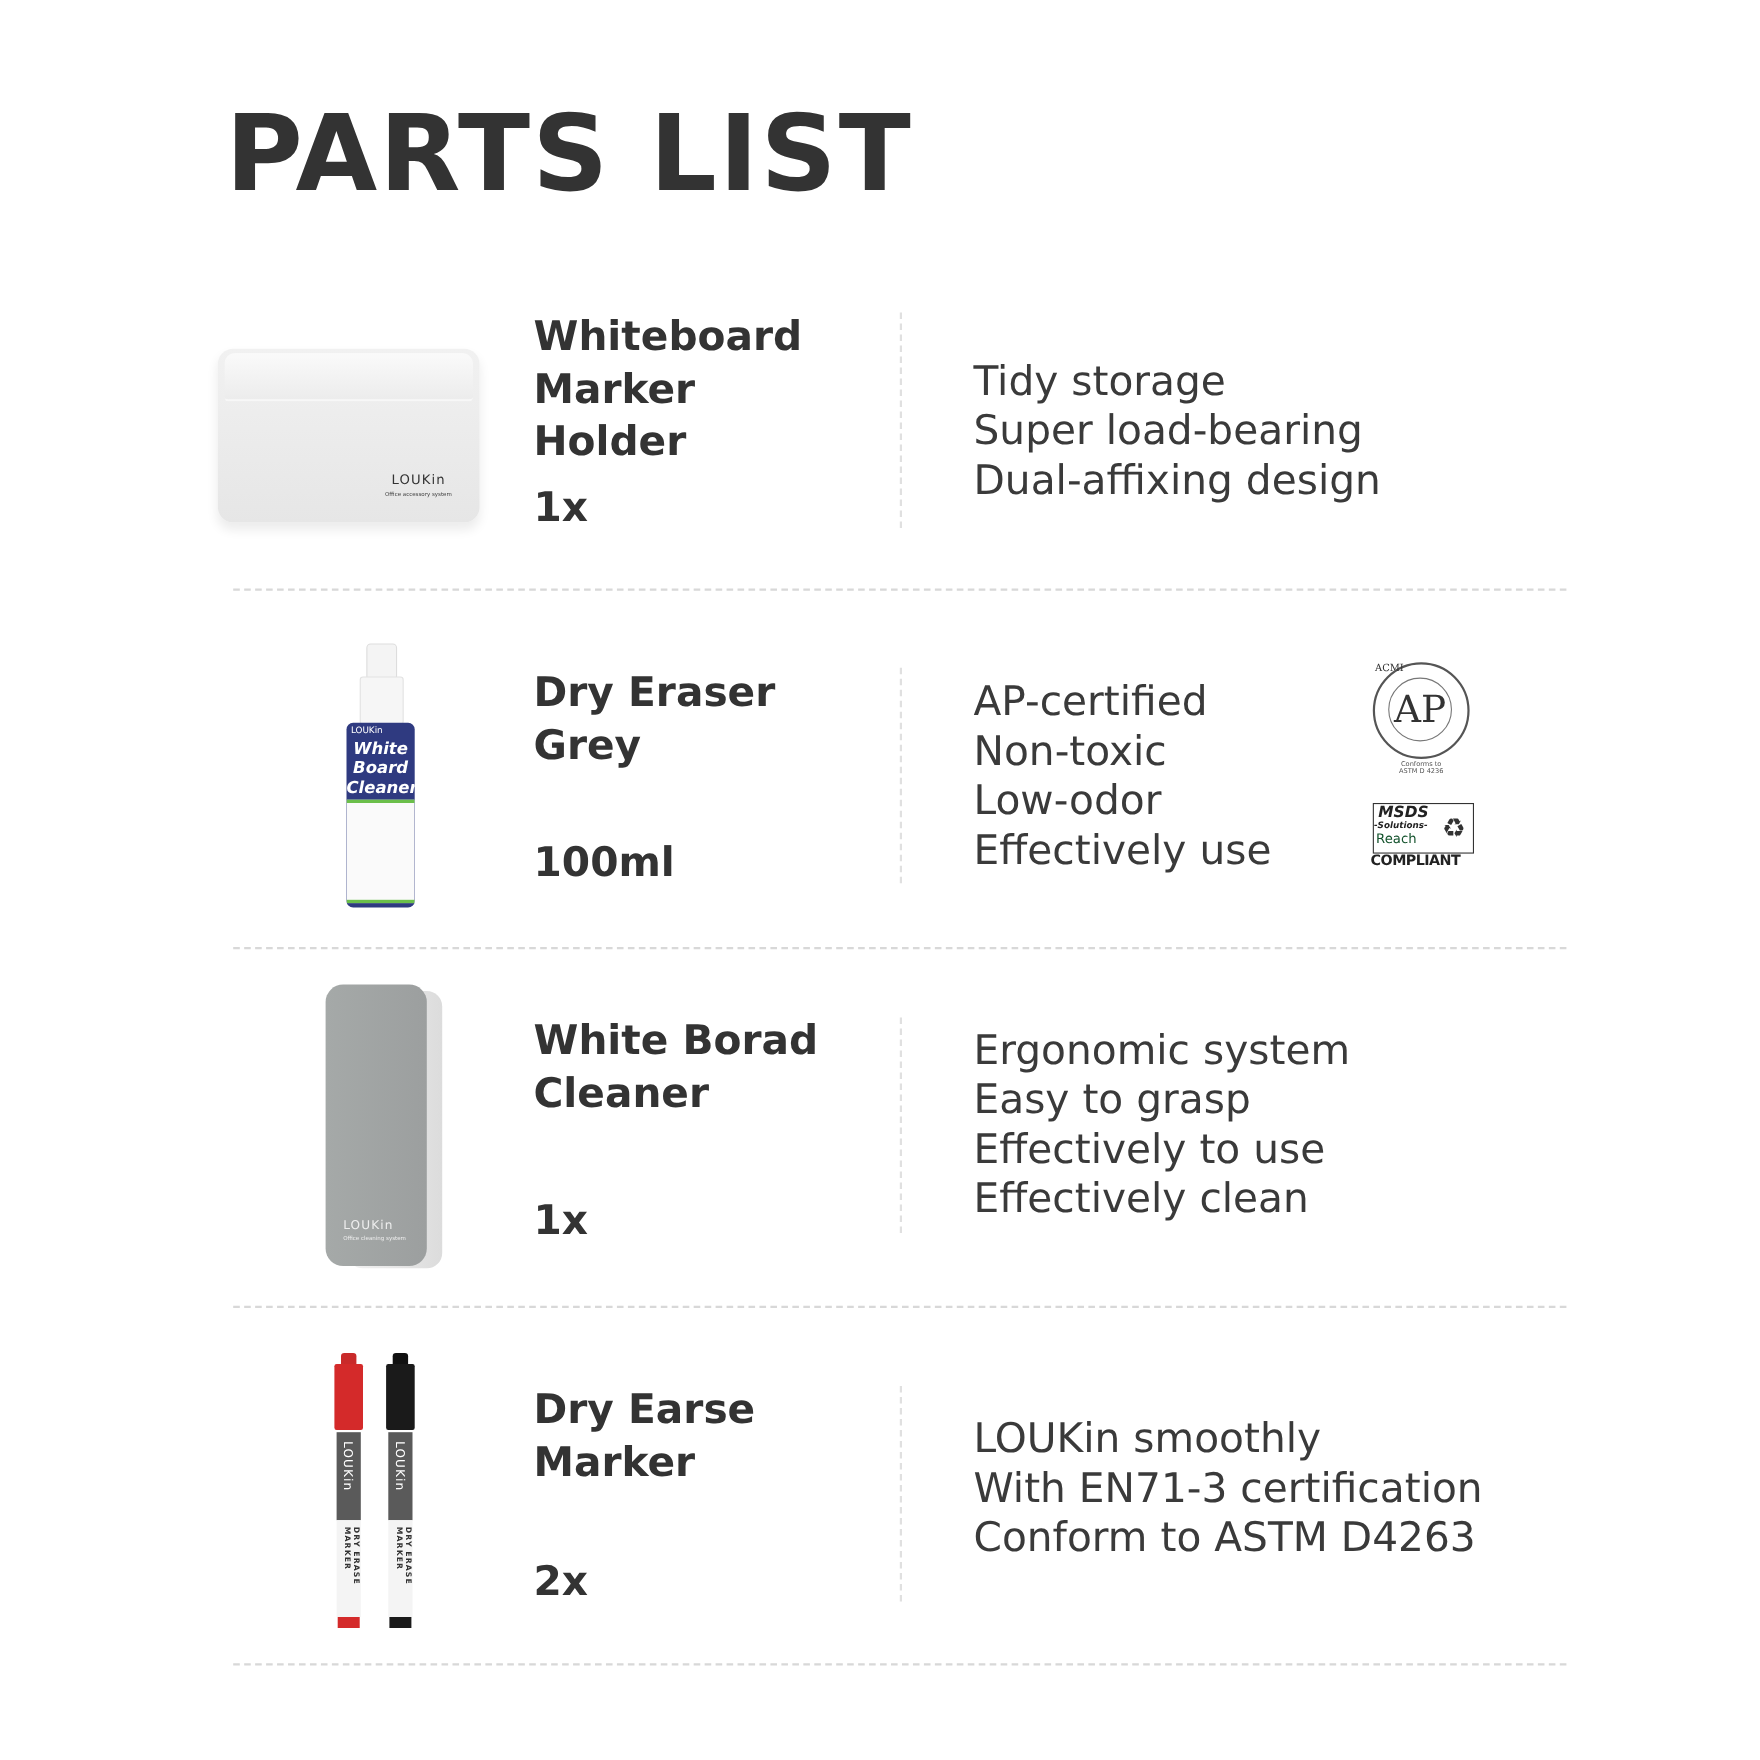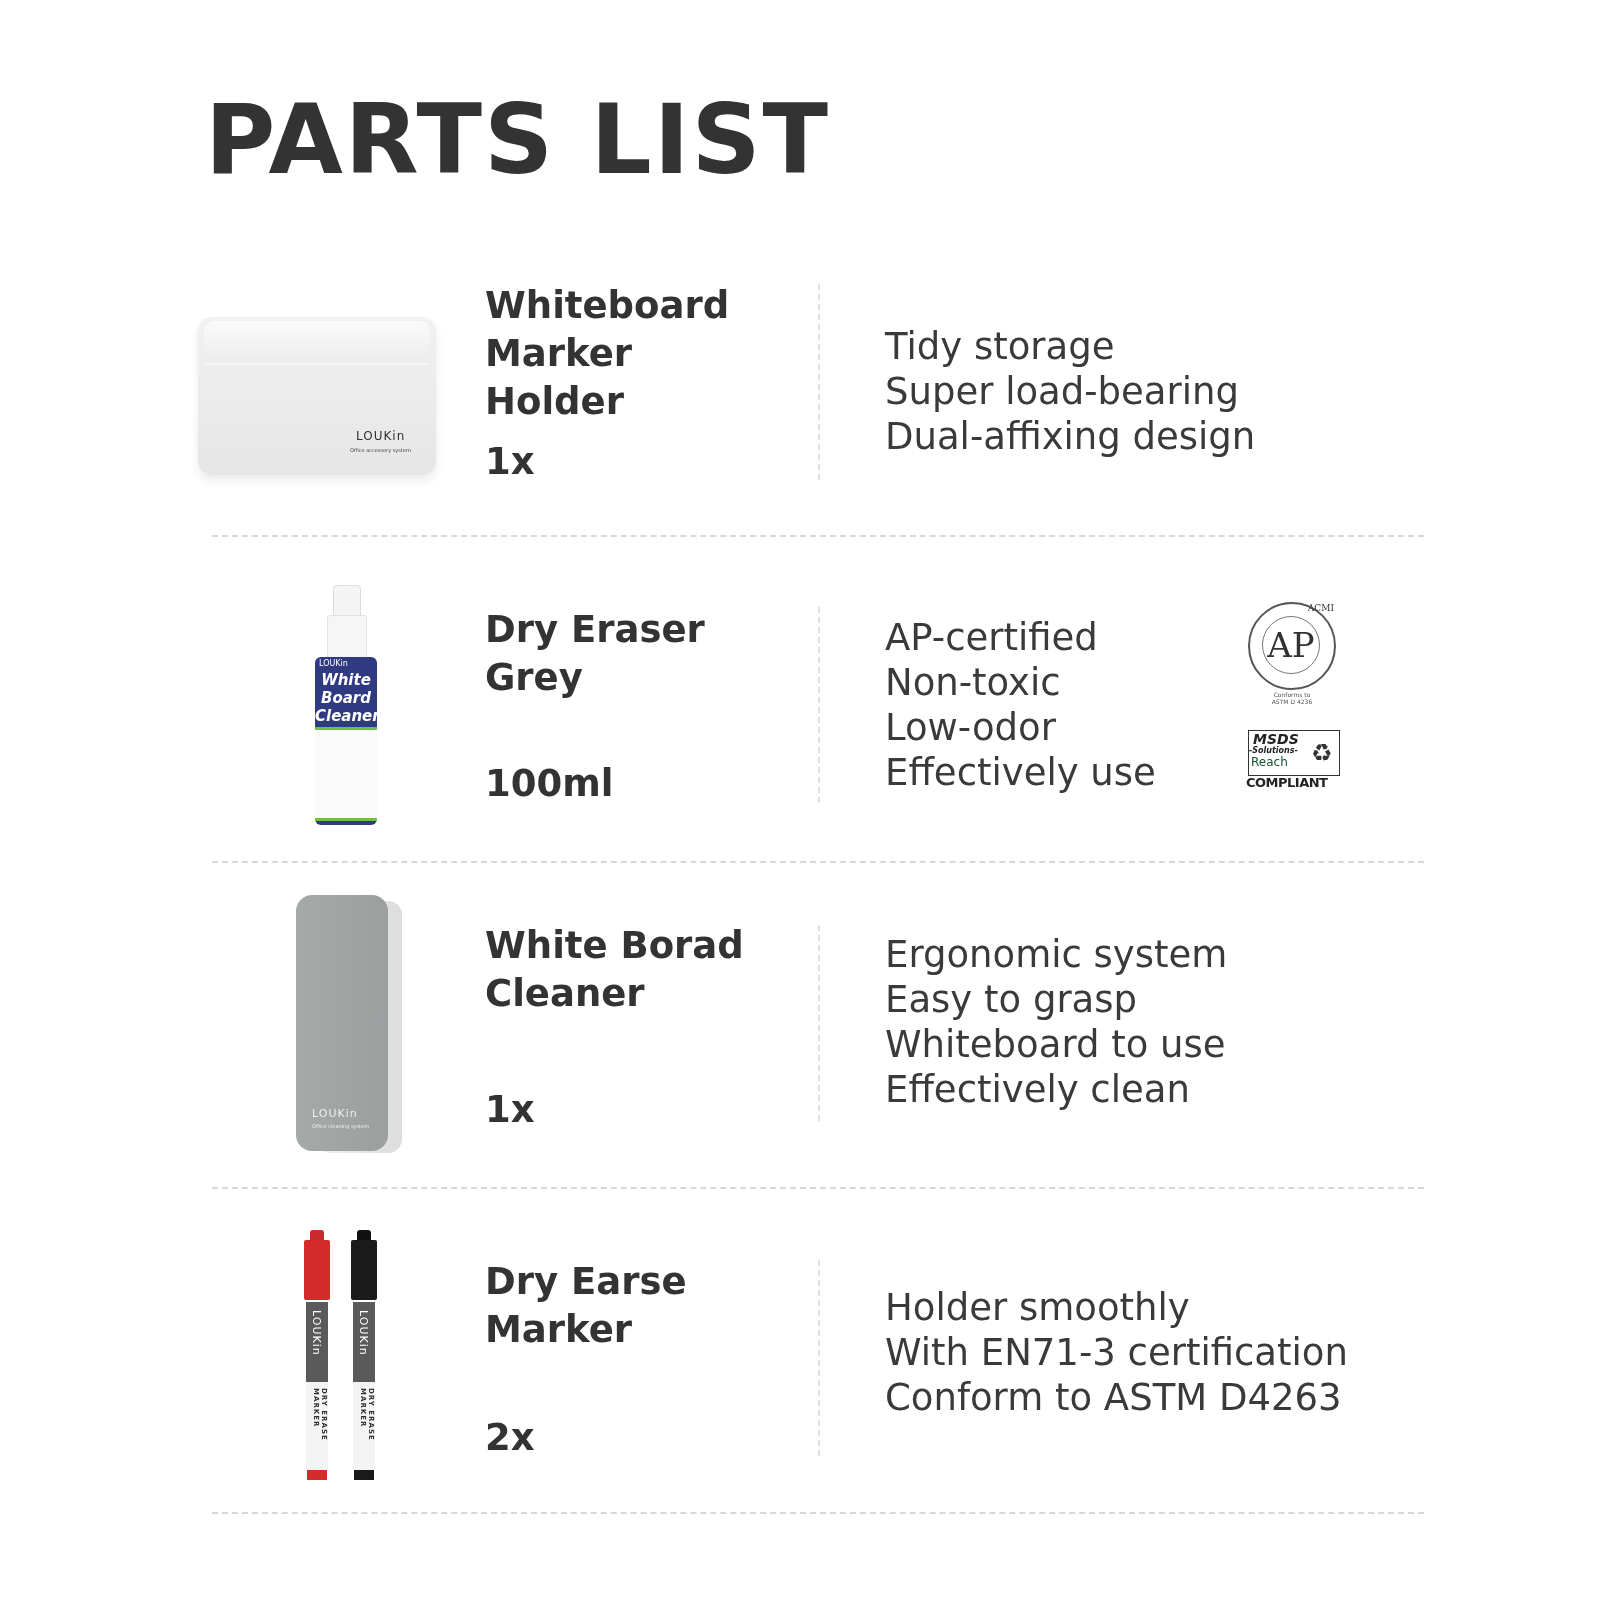--- a/index.html
+++ b/index.html
@@ -28,21 +28,21 @@
   .marker{position:absolute;top:1230px;width:30px;height:250px;}
   .marker .tip{position:absolute;left:8px;top:0;width:14px;height:12px;border-radius:3px 3px 0 0;}
   .marker .cap{position:absolute;left:2px;top:10px;width:26px;height:60px;border-radius:2px;}
   .marker .band{position:absolute;left:4px;top:72px;width:22px;height:80px;background:#5a5a5a;}
   .marker .bodyw{position:absolute;left:4px;top:152px;width:22px;height:88px;background:#f4f4f4;}
   .marker .end{position:absolute;left:5px;top:240px;width:20px;height:10px;}
   .vtext{position:absolute;writing-mode:vertical-rl;color:#fff;font-size:11px;letter-spacing:1px;}
   .vtext2{position:absolute;writing-mode:vertical-rl;color:#333;font-size:7px;letter-spacing:1px;font-weight:bold;}
   .badge-ap{position:absolute;left:1248px;top:602px;width:84px;height:84px;border:2px solid #555;border-radius:50%;}
   .badge-ap .inner{position:absolute;left:12px;top:12px;width:56px;height:56px;border:1px solid #777;border-radius:50%;text-align:center;font-family:"DejaVu Serif",serif;font-size:34px;line-height:56px;color:#333;}
-  .badge-ap .acmi{position:absolute;left:0;top:-1px;width:84px;text-align:right;font-family:"DejaVu Serif",serif;font-size:9px;color:#333;}
+  .badge-ap .acmi{position:absolute;left:0;top:-1px;width:84px;text-align:left;font-family:"DejaVu Serif",serif;font-size:9px;color:#333;}
   .badge-ap-note{position:absolute;left:1260px;top:691px;width:64px;text-align:center;font-size:6px;color:#555;line-height:7px;}
   .badge-msds{position:absolute;left:1248px;top:730px;width:90px;height:44px;border:1.5px solid #333;}
   .badge-msds .m1{position:absolute;left:4px;top:0;font-size:14px;font-weight:bold;font-style:italic;color:#222;}
   .badge-msds .m2{position:absolute;left:0;top:15px;font-size:8px;font-weight:bold;font-style:italic;color:#222;}
   .badge-msds .m3{position:absolute;left:2px;top:24px;font-size:12px;color:#14532d;}
   .badge-msds .rec{position:absolute;left:62px;top:8px;font-size:24px;color:#333;}
   .badge-compliant{position:absolute;left:1246px;top:775px;font-size:13px;font-weight:bold;color:#222;letter-spacing:-0.5px;}
 </style>
 </head>
 <body>
@@ -120,21 +120,21 @@
   </div>
   <div class="name" style="top:922px;">
     <div>White Borad</div>
     <div>Cleaner</div>
   </div>
   <div class="qty" style="top:1088px;">1x</div>
   <div class="vdiv" style="top:925px;height:196px;"></div>
   <div class="feat" style="top:932px;">
     <div>Ergonomic system</div>
     <div>Easy to grasp</div>
-    <div>Whiteboard to use</div>
+    <div>Effectively to use</div>
     <div>Effectively clean</div>
   </div>
 </div>
 <div class="divider" style="top:1187px;"></div>
 
 <div>
   <div class="marker" style="left:302px;">
     <div class="tip" style="background:#c92a2a;"></div>
     <div class="cap" style="background:#d42a2a;"></div>
     <div class="band">
@@ -156,18 +156,18 @@
       </div>
     <div class="end" style="background:#1a1a1a;"></div>
   </div>
   <div class="name" style="top:1258px;">
     <div>Dry Earse</div>
     <div>Marker</div>
   </div>
   <div class="qty" style="top:1416px;">2x</div>
   <div class="vdiv" style="top:1260px;height:196px;"></div>
   <div class="feat" style="top:1285px;">
-    <div>Holder smoothly</div>
+    <div>LOUKin smoothly</div>
     <div>With EN71-3 certification</div>
     <div>Conform to ASTM D4263</div>
   </div>
 </div>
 <div class="divider" style="top:1512px;"></div>
 
 </body></html>

